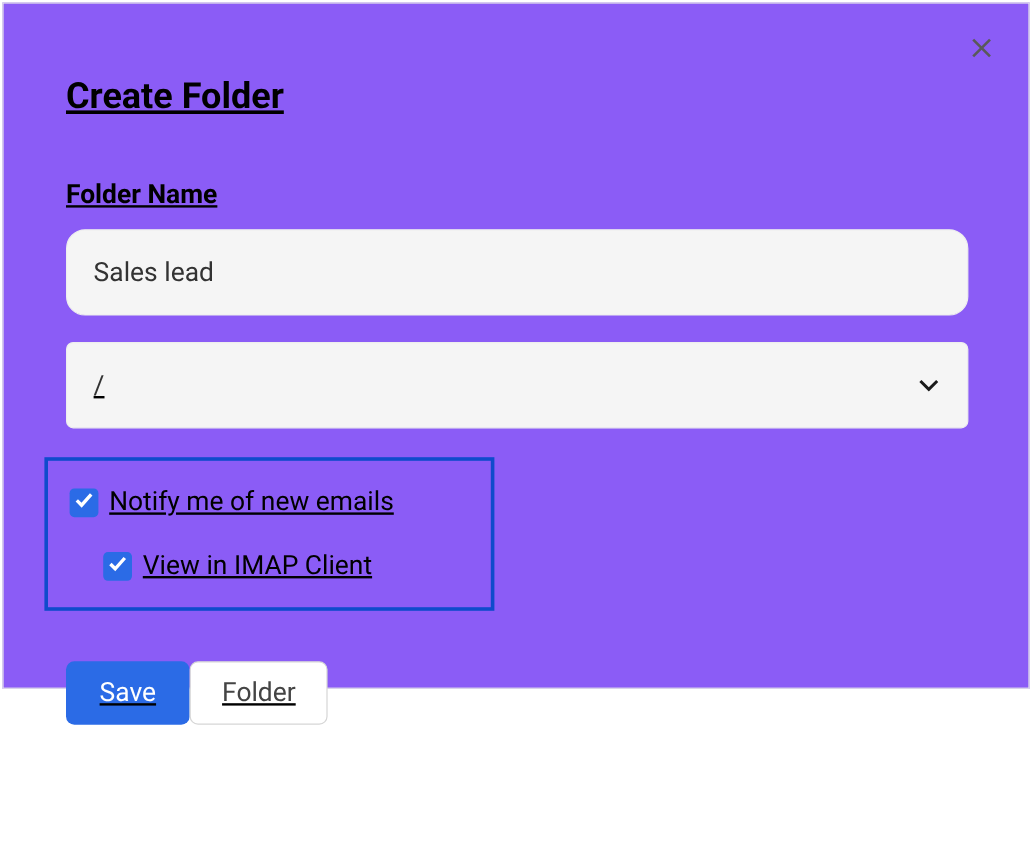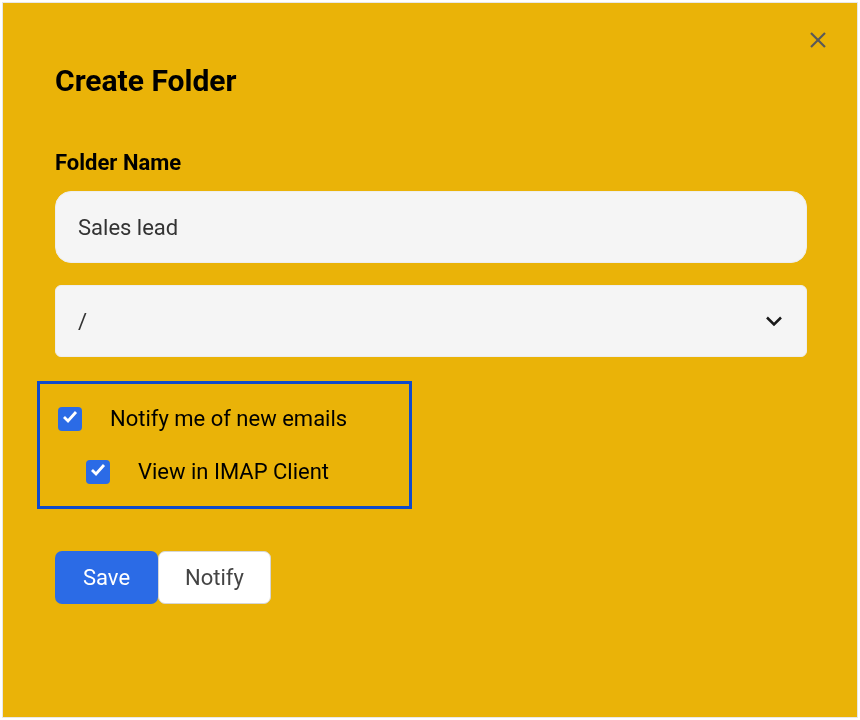--- a/index.html
+++ b/index.html
@@ -9,26 +9,27 @@
     }
     body {
       font-family: -apple-system, BlinkMacSystemFont, "Segoe UI", Roboto, Helvetica, Arial, sans-serif;
       background: #fff;
       width: 860px;
       height: 720px;
       position: relative;
     }
     .dialog {
       width: 856px;
-      height: 716px;
+      height: 572px;
       border: 1px solid #e8e8e8;
-      background: #eab308;
+      background: #8b5cf6;
       position: relative;
       margin: 2px;
       padding: 22px 0 0 0;
+      text-decoration: underline;
     }
     .close-btn {
       position: absolute;
       top: 28px;
       right: 28px;
       cursor: pointer;
       color: #555;
       width: 22px;
       height: 22px;
       display: flex;
@@ -113,21 +114,21 @@
       border: 3px solid #0F4BCC;
       margin-left: 34px;
       width: 375px;
       padding: 22px 18px 22px 18px;
       margin-top: 24px;
       margin-bottom: 42px;
     }
     .checkbox-row {
       display: flex;
       align-items: center;
-      gap: 28px;
+      gap: 9px;
     }
     .checkbox-row + .checkbox-row {
       margin-top: 28px;
       padding-left: 28px;
     }
     .checkbox {
       width: 24px;
       height: 24px;
       background: #2B6BE6;
       border-radius: 4px;
@@ -227,16 +228,16 @@
               <polyline points="2,7 6,11 14,2"></polyline>
             </svg>
         </span>
       </div>
       <span class="checkbox-label">View in IMAP Client</span>
     </div>
   </div>
 
   <div class="btn-row">
     <button class="btn-primary">Save</button>
-    <button class="btn-secondary">Notify</button>
+    <button class="btn-secondary">Folder</button>
   </div>
 
 </div>
 
 </body></html>

